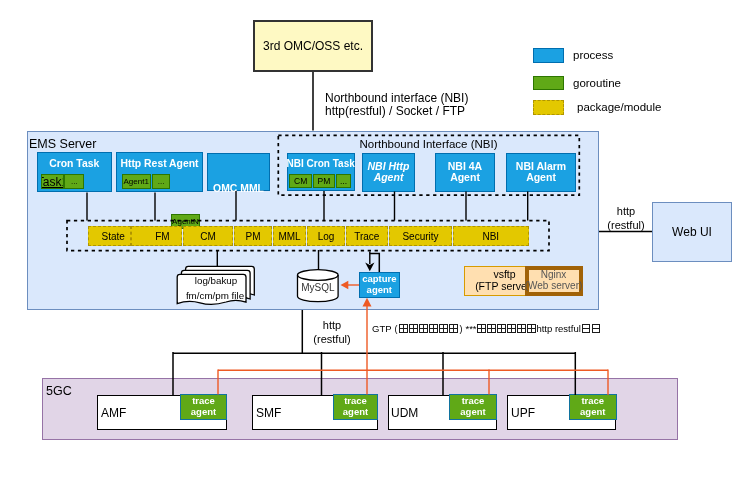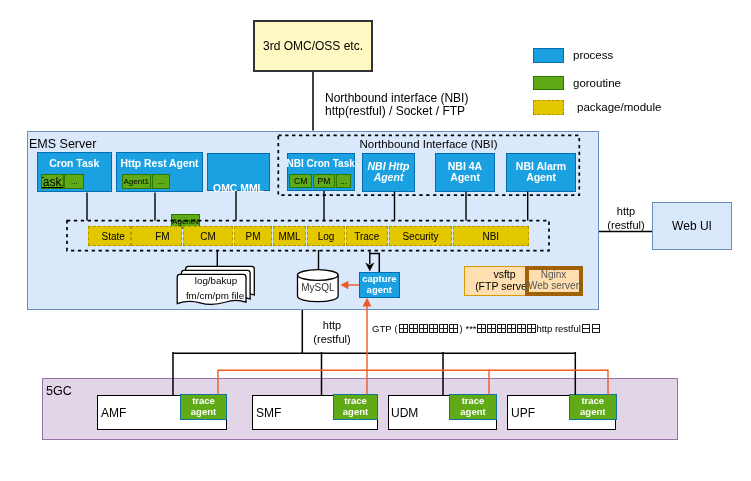--- a/index.html
+++ b/index.html
@@ -66,21 +66,21 @@
 <div class="abs yellow ctr" style="left:307px;top:226px;width:38px;height:20.2px;font-size:10px;">Log</div>
 <div class="abs yellow ctr" style="left:346px;top:226px;width:41.5px;height:20.2px;font-size:10px;">Trace</div>
 <div class="abs yellow ctr" style="left:389px;top:226px;width:63px;height:20.2px;font-size:10px;">Security</div>
 <div class="abs yellow ctr" style="left:453px;top:226px;width:75.5px;height:20.2px;font-size:10px;">NBI</div>
 
 <div class="abs blue ctr" style="left:359px;top:272px;width:40.6px;height:25.5px;font-size:9.5px;line-height:10.5px;text-align:center;">capture<br>agent</div>
 
 <div class="abs ctr" style="left:464px;top:266px;width:81px;height:29.5px;background:#ffdfb0;border:1px solid #d79b00;font-size:10.5px;line-height:11.5px;color:#000;white-space:nowrap;">vsftp<br>(FTP server)</div>
 <div class="abs ctr" style="left:524.5px;top:266px;width:58px;height:29.5px;background:#ffdfb0;border:4px solid #a16207;font-size:10px;line-height:10.5px;color:#555;white-space:nowrap;">Nginx<br>(Web server)</div>
 
-<div class="abs ctr" style="left:652px;top:202px;width:80px;height:48px;background:#dae8fc;border:1px solid #6c8ebf;font-size:12px;color:#000;">Web UI</div>
+<div class="abs ctr" style="left:652px;top:202px;width:80px;height:60px;background:#dae8fc;border:1px solid #6c8ebf;font-size:12px;color:#000;">Web UI</div>
 <div class="abs" style="left:604px;top:204px;width:44px;text-align:center;font-size:11px;line-height:14px;color:#000;">http<br>(restful)</div>
 
 <div class="abs" style="left:306px;top:318px;width:52px;text-align:center;font-size:11px;line-height:14px;color:#000;">http<br>(restful)</div>
 
 <div class="abs" style="left:372px;top:323px;font-size:9.5px;color:#000;white-space:nowrap;">GTP<span style="font-size:9px;margin-left:3px;margin-right:1px;">(</span><span class="cj"></span><span class="cj"></span><span class="cj"></span><span class="cj"></span><span class="cj"></span><span class="cj"></span><span style="font-size:9px;margin-left:1px;margin-right:3px;">)</span>***<span class="cj"></span><span class="cj"></span><span class="cj"></span><span class="cj"></span><span class="cj"></span><span class="cj"></span>http restful<span class="cj"></span><span class="cj"></span></div>
 
 <div class="abs" style="left:97px;top:395px;width:130px;height:35px;background:#fff;border:1.5px solid #000;"></div>
 <div class="abs" style="left:101px;top:406px;font-size:12px;color:#000;">AMF</div>
 <div class="abs green ctr" style="left:180px;top:394px;width:47px;height:25.5px;border:1.3px solid #10739e;color:#fff;font-weight:bold;font-size:9.5px;line-height:10.5px;">trace<br>agent</div>
 

